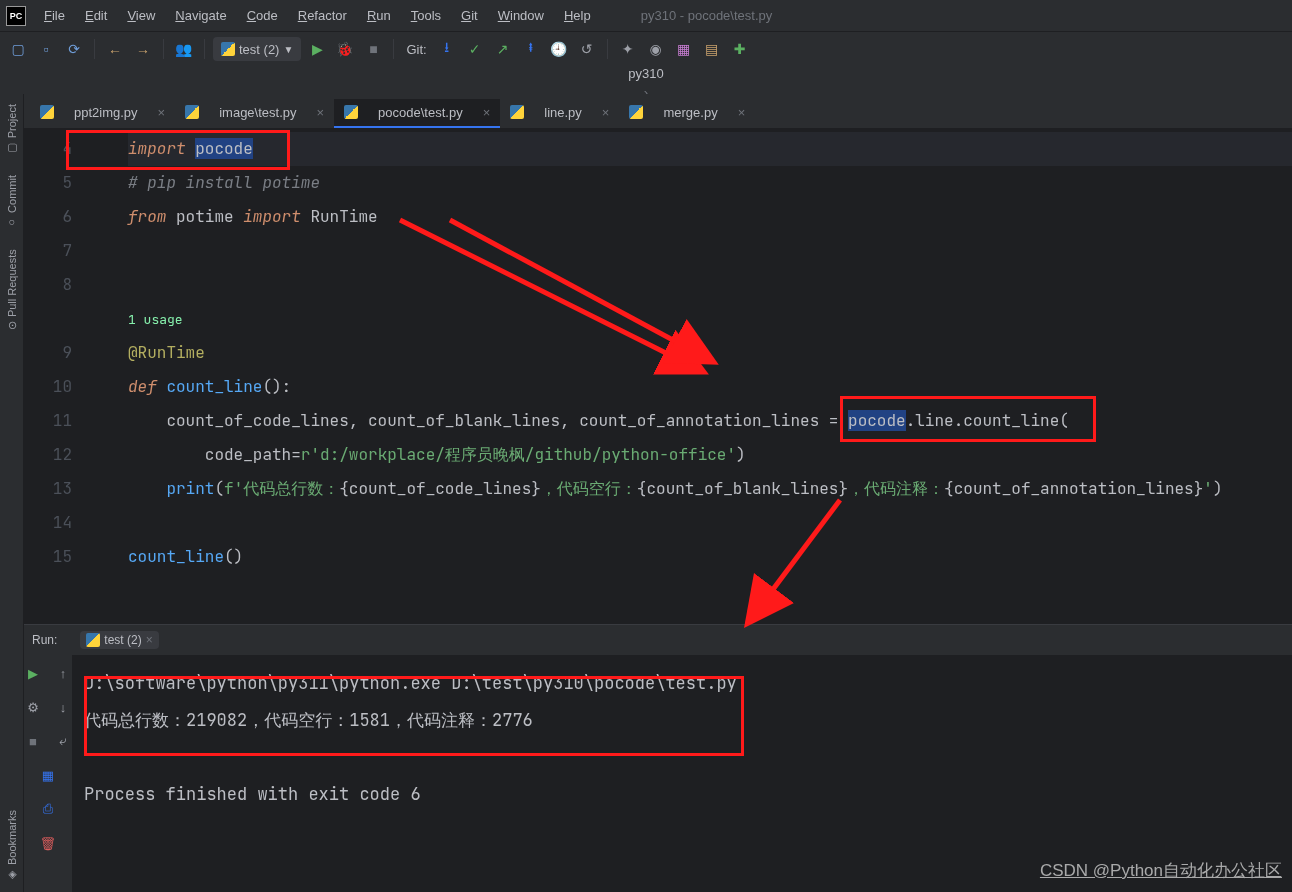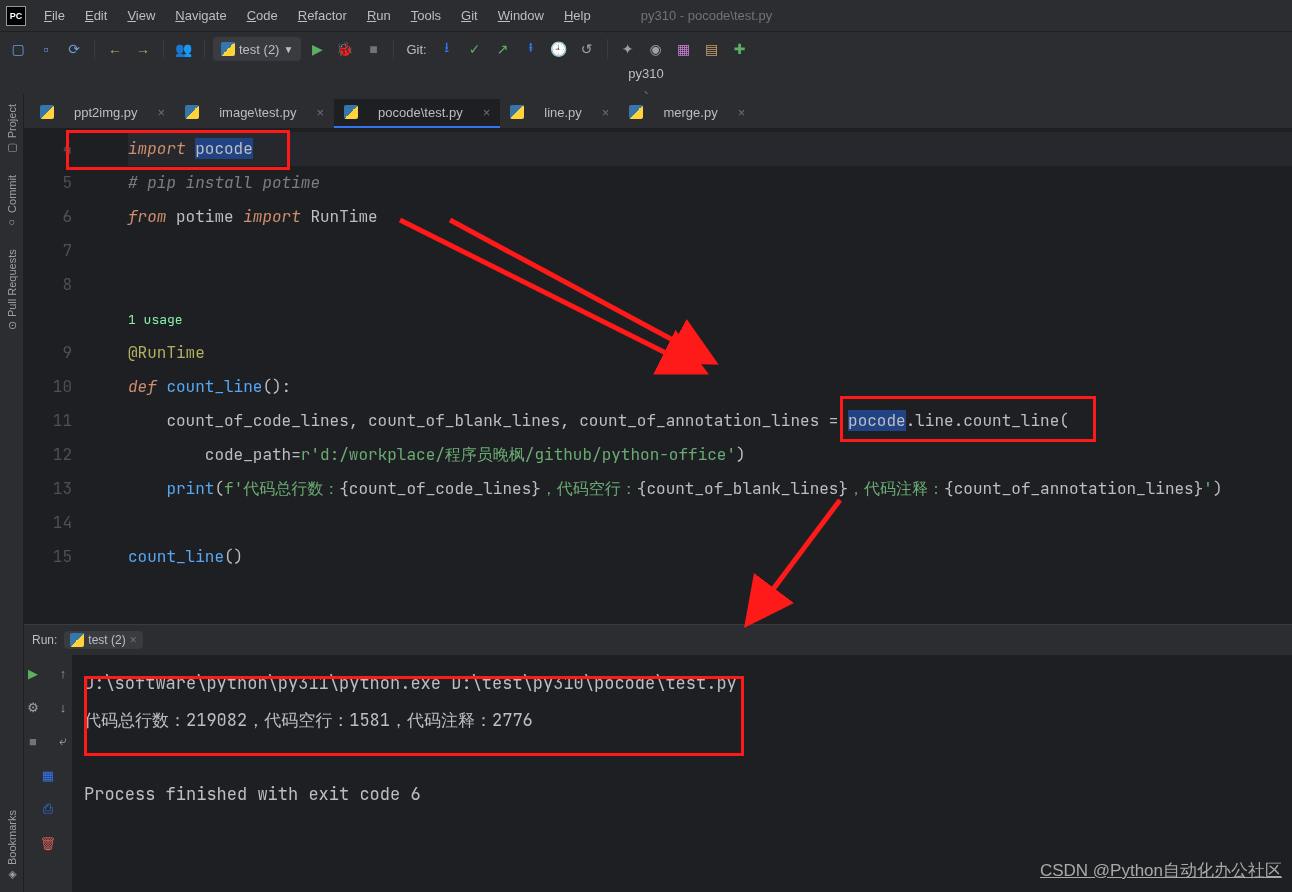--- a/index.html
+++ b/index.html
@@ -29,21 +29,21 @@
 .code div { height: 34px; }
 .kw { color: #cf8e6d; font-style: italic; }
 .ident { color: #bcbec4; }
 .comment { color: #7a7e85; font-style: italic; }
 .fn { color: #56a8f5; }
 .str { color: #6aab73; }
 .decorator { color: #b3ae60; }
 .usage-hint { color: #86efac; font-size: 13px; font-style: normal; }
 .param { color: #bcbec4; }
 .run-panel { height: 268px; border-top: 1px solid #393b40; display: flex; flex-direction: column; background: #1e1f22; }
-.run-header { height: 30px; display: flex; align-items: center; padding: 0 8px; font-size: 12px; color: #bcbec4; background: #2b2d30; gap: 7px; }
+.run-header { height: 30px; display: flex; align-items: center; padding: 0 8px; font-size: 12px; color: #bcbec4; background: #2b2d30; gap: 23px; }
 .run-tab { display: flex; align-items: center; gap: 4px; padding: 2px 6px; background: #393b40; border-radius: 4px; }
 .run-body { flex: 1; display: flex; }
 .run-tools { width: 48px; display: flex; flex-direction: column; align-items: center; padding: 6px 0; gap: 10px; background: #2b2d30; }
 .run-output { flex: 1; padding: 10px 12px; font-family: 'JetBrains Mono','Consolas',monospace; font-size: 17px; line-height: 37px; color: #bcbec4; white-space: pre; position: relative; }
 .highlight-box { position: absolute; border: 3px solid #ff1a1a; z-index: 50; pointer-events: none; }
 .arrow { position: absolute; z-index: 49; pointer-events: none; }
 .watermark { position: absolute; bottom: 10px; right: 10px; color: #ccc; font-size: 17px; opacity: 0.8; z-index: 60; text-decoration: underline; }
 .py-icon { display: inline-block; width: 14px; height: 14px; background: linear-gradient(135deg,#3776ab 50%,#ffd43b 50%); border-radius: 2px; }
 .cursor-line { background: #26282e; }
 .sel { background: #214283; }

